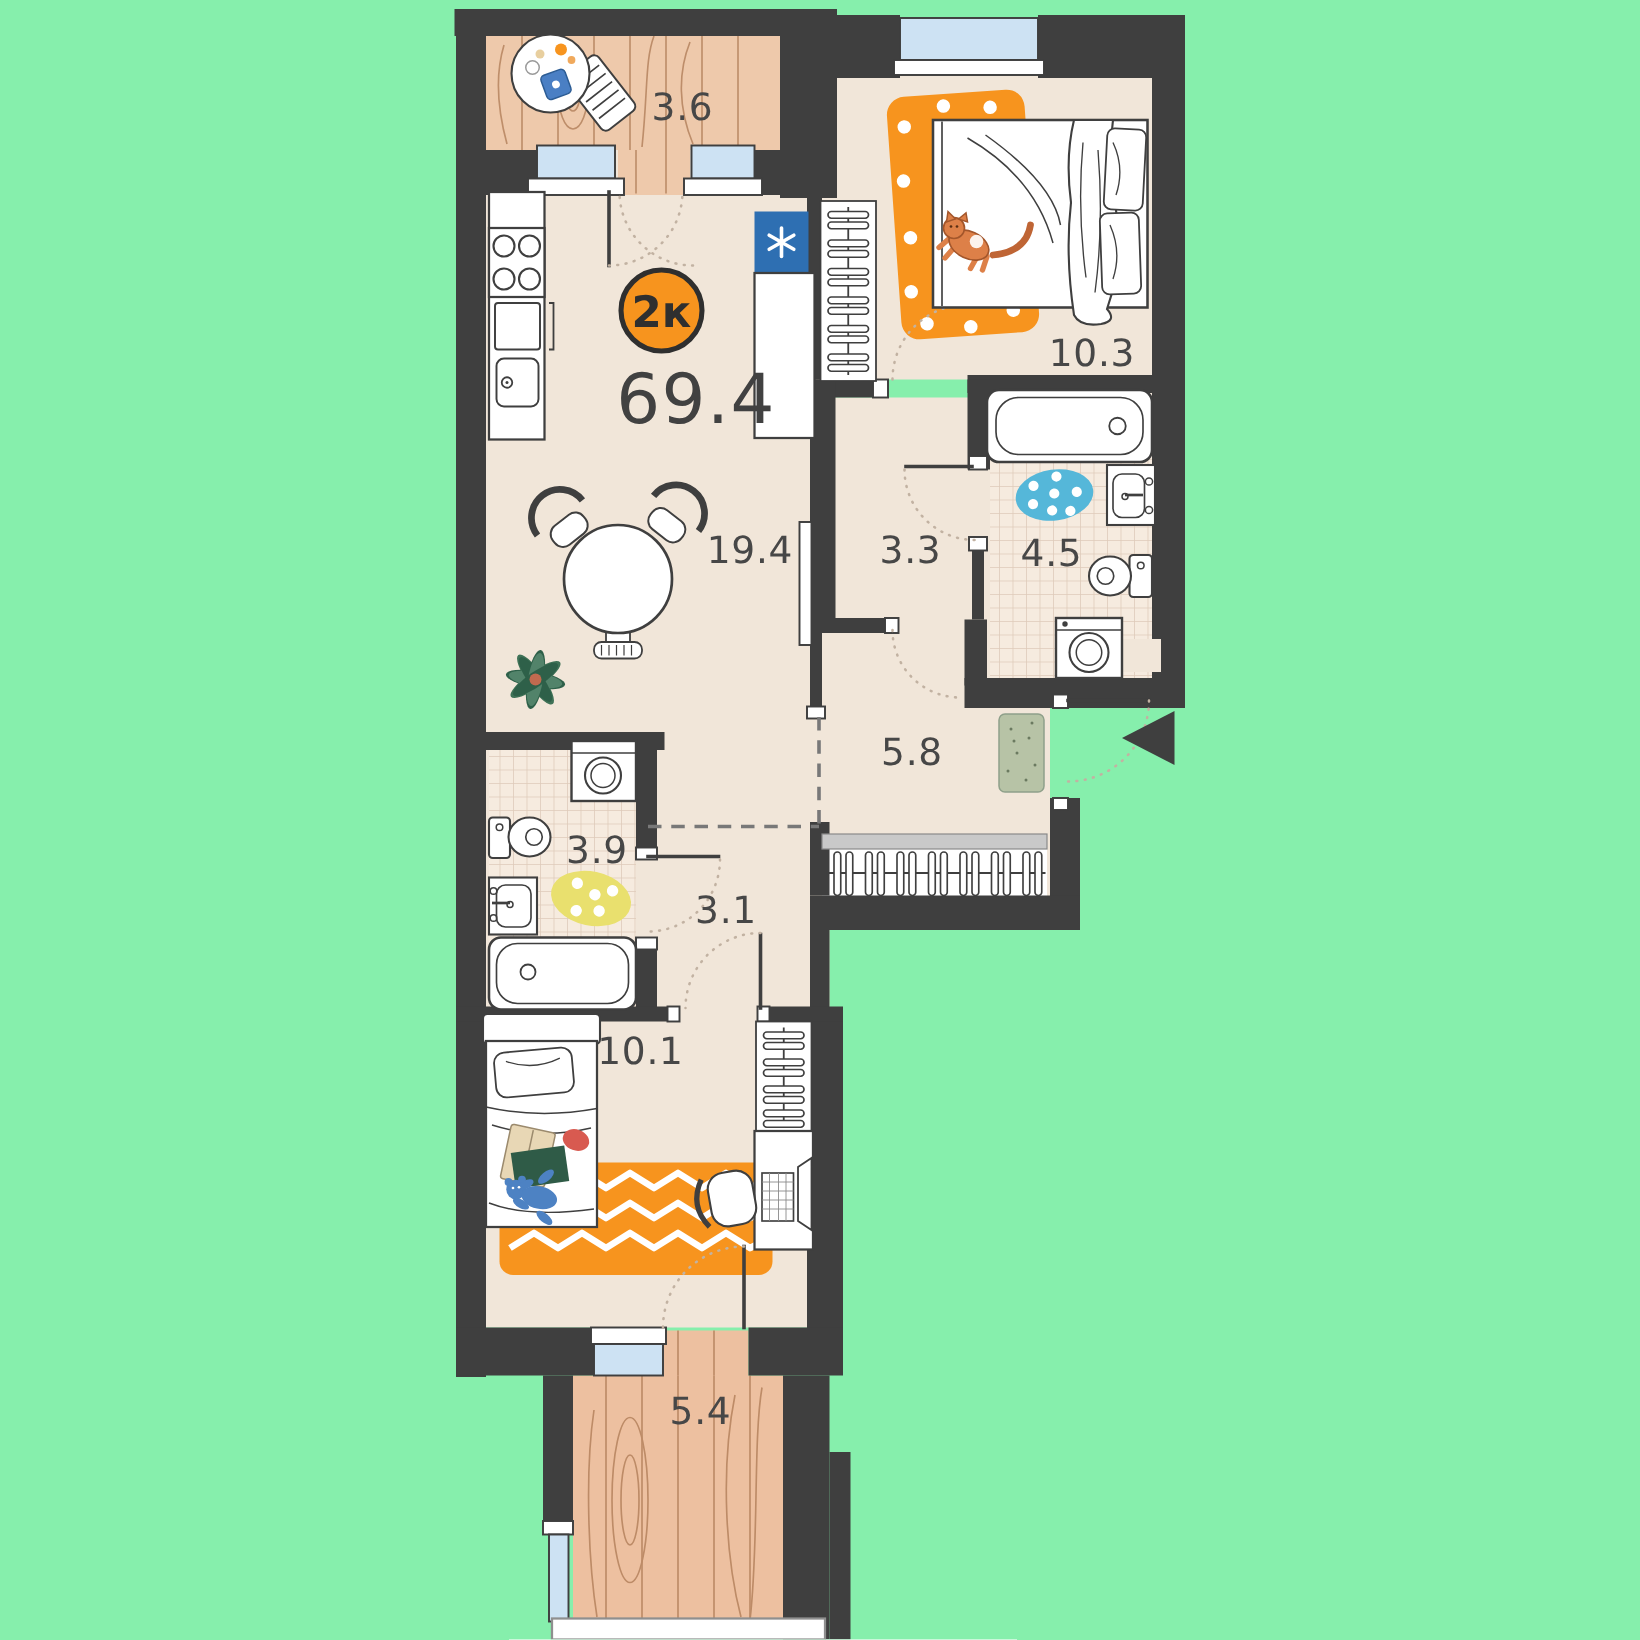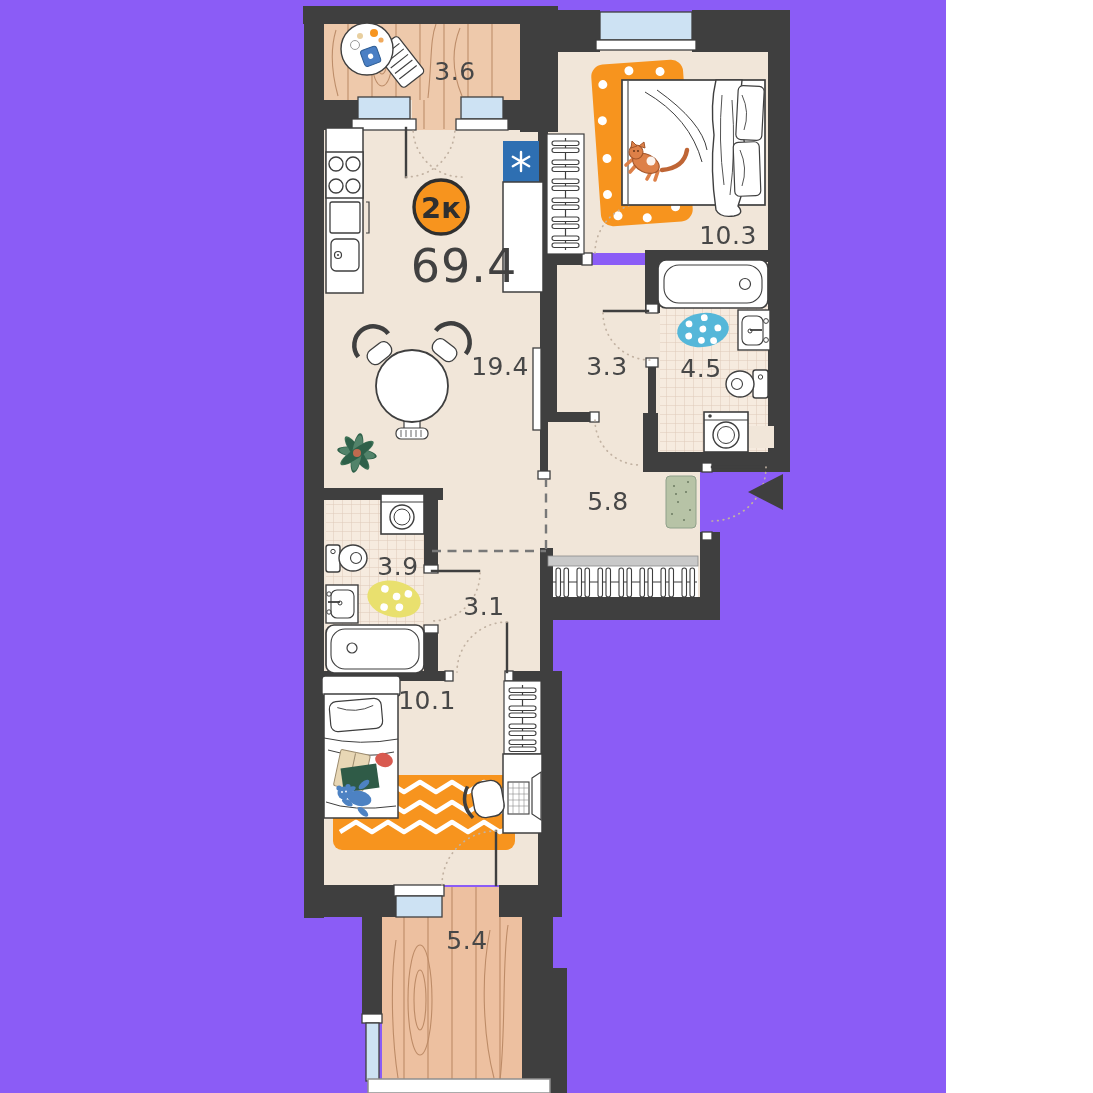--- a/index.html
+++ b/index.html
@@ -1,16 +1,16 @@
 <!DOCTYPE html>
 <html><head>
 <meta charset="utf-8">
 <style>
   html,body{margin:0;padding:0;background:#ffffff;}
-  .stage{width:946px;height:1093px;position:relative;background:#8b5cf6;overflow:hidden;}
+  .stage{width:1093px;height:1093px;position:relative;background:#86efac;overflow:hidden;}
   svg{display:block}
   text{font-family:"DejaVu Sans","Liberation Sans",sans-serif;}
   .room-label{font-size:25px;fill:#474747;letter-spacing:.5px;}
   .area-label{font-size:46px;fill:#414141;letter-spacing:1px;}
   .badge-label{font-size:29px;font-weight:bold;fill:#2f2f2f;}
 </style>
 </head>
 <body>
 
 <div class="stage">

